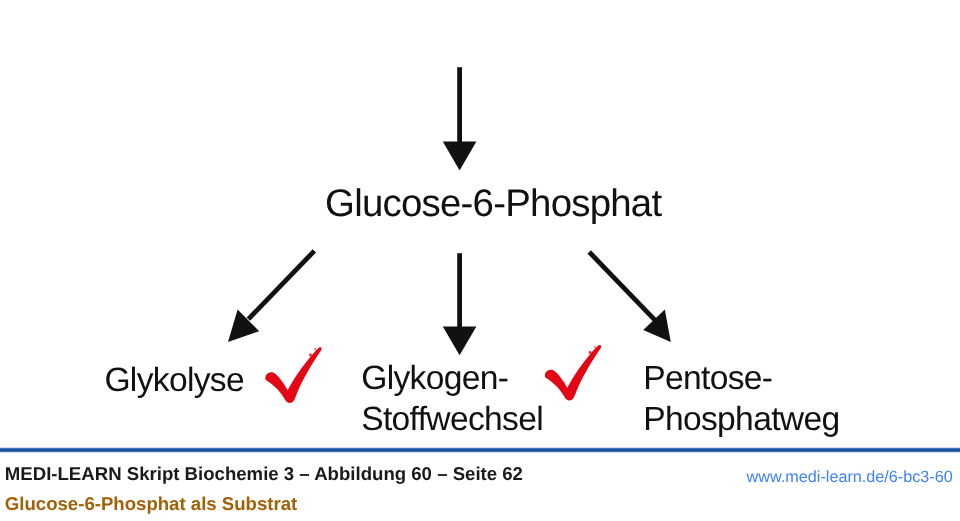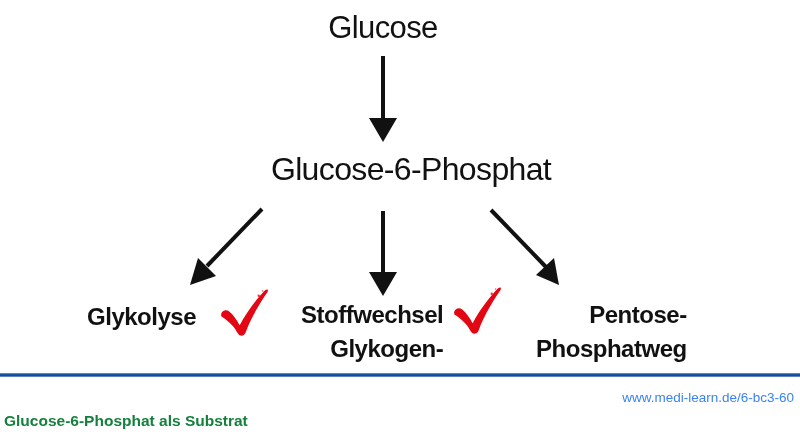--- a/index.html
+++ b/index.html
@@ -14,21 +14,21 @@
   }
   .lbl {
     position: absolute;
     white-space: nowrap;
     letter-spacing: -0.02em;
     line-height: 1.12;
   }
   .lbl.centered { transform: translateX(-50%); }
   .node-label { font-size: 31px; font-weight: 400; }
   .g6p-label  { font-size: 32px; font-weight: 400; }
-  .pathway-label { font-size: 24px; font-weight: 700; line-height: 34px; text-align: right; }
+  .pathway-label { font-size: 28px; font-weight: 400; line-height: 34px; }
   .arrow-layer {
     position: absolute; left: 0; top: 0;
     width: 800px; height: 375px;
     pointer-events: none;
   }
   .check {
     position: absolute;
     width: 56px; height: 52px;
   }
   .check-1 { left: 216px; top: 288px; }
@@ -40,21 +40,21 @@
     background: linear-gradient(to bottom, #8fabd9 0%, #1d55a4 30%, #16498f 70%, #8fabd9 100%);
   }
   .footer-source {
     position: absolute; left: 4px; top: 387px;
     font-size: 15.5px; font-weight: 700; letter-spacing: 0;
     color: #1a1a1a;
   }
   .footer-caption {
     position: absolute; left: 4px; top: 412px;
     font-size: 15.5px; font-weight: 700;
-    color: #15803d;
+    color: #a16207;
   }
   .footer-url {
     position: absolute; right: 6px; top: 390px;
     font-size: 13.5px; font-weight: 400;
     color: #3b82f6;
   }
 </style>
 </head>
 <body>
 
@@ -72,29 +72,28 @@
     <g>
       <line x1="383" y1="211" x2="383" y2="274" stroke="#111111" stroke-width="4"></line>
       <polygon points="369,272 397,272 383,296" fill="#111111"></polygon>
     </g>
     <g>
       <line x1="491" y1="210" x2="546" y2="267" stroke="#111111" stroke-width="4"></line>
       <polygon points="559,285 536,275 554,258" fill="#111111"></polygon>
     </g>
   </svg>
 
-  <div class="lbl centered node-label" style="left:383px; top:11px;">Glucose</div>
 
   <div class="lbl centered g6p-label" style="left:386px; top:152px;margin-left:25px;">Glucose-6-Phosphat</div>
 
   <div class="lbl pathway-label" style="left:87px; top:300px;">Glykolyse</div>
 
   <div class="lbl pathway-label" style="left:301px; top:298px;">
+    <div>Glykogen-</div>
     <div>Stoffwechsel</div>
-    <div>Glykogen-</div>
   </div>
 
   <div class="lbl pathway-label" style="left:536px; top:298px;">
     <div>Pentose-</div>
     <div>Phosphatweg</div>
   </div>
 
   <svg class="check check-1" viewBox="0 0 60 60">
     <path fill="#e30613" d="M4,33 C2,28 8,23 13,27 C17,30 22,37 25,43 C33,28 45,12 54,3 C56,1 59,1 57,5 C50,15 38,34 32,51 C30,56 25,57 22,51 C17,42 10,37 4,33 Z"></path>
     <circle cx="47" cy="9" r="1.4" fill="#e30613" opacity="0.8"></circle>
@@ -102,18 +101,19 @@
   </svg>
 
   <svg class="check check-2" viewBox="0 0 60 60">
     <path fill="#e30613" d="M4,33 C2,28 8,23 13,27 C17,30 22,37 25,43 C33,28 45,12 54,3 C56,1 59,1 57,5 C50,15 38,34 32,51 C30,56 25,57 22,51 C17,42 10,37 4,33 Z"></path>
     <circle cx="47" cy="9" r="1.4" fill="#e30613" opacity="0.8"></circle>
     <circle cx="51.5" cy="3.5" r="0.9" fill="#e30613" opacity="0.7"></circle>
   </svg>
 
   <div class="rule"></div>
 
+  <div class="footer-source">MEDI-LEARN Skript Biochemie 3 – Abbildung 60 – Seite 62</div>
 
   <div class="footer-url">www.medi-learn.de/6-bc3-60</div>
 
   <div class="footer-caption">Glucose-6-Phosphat als Substrat</div>
 
 </div>
 
 </body></html>

